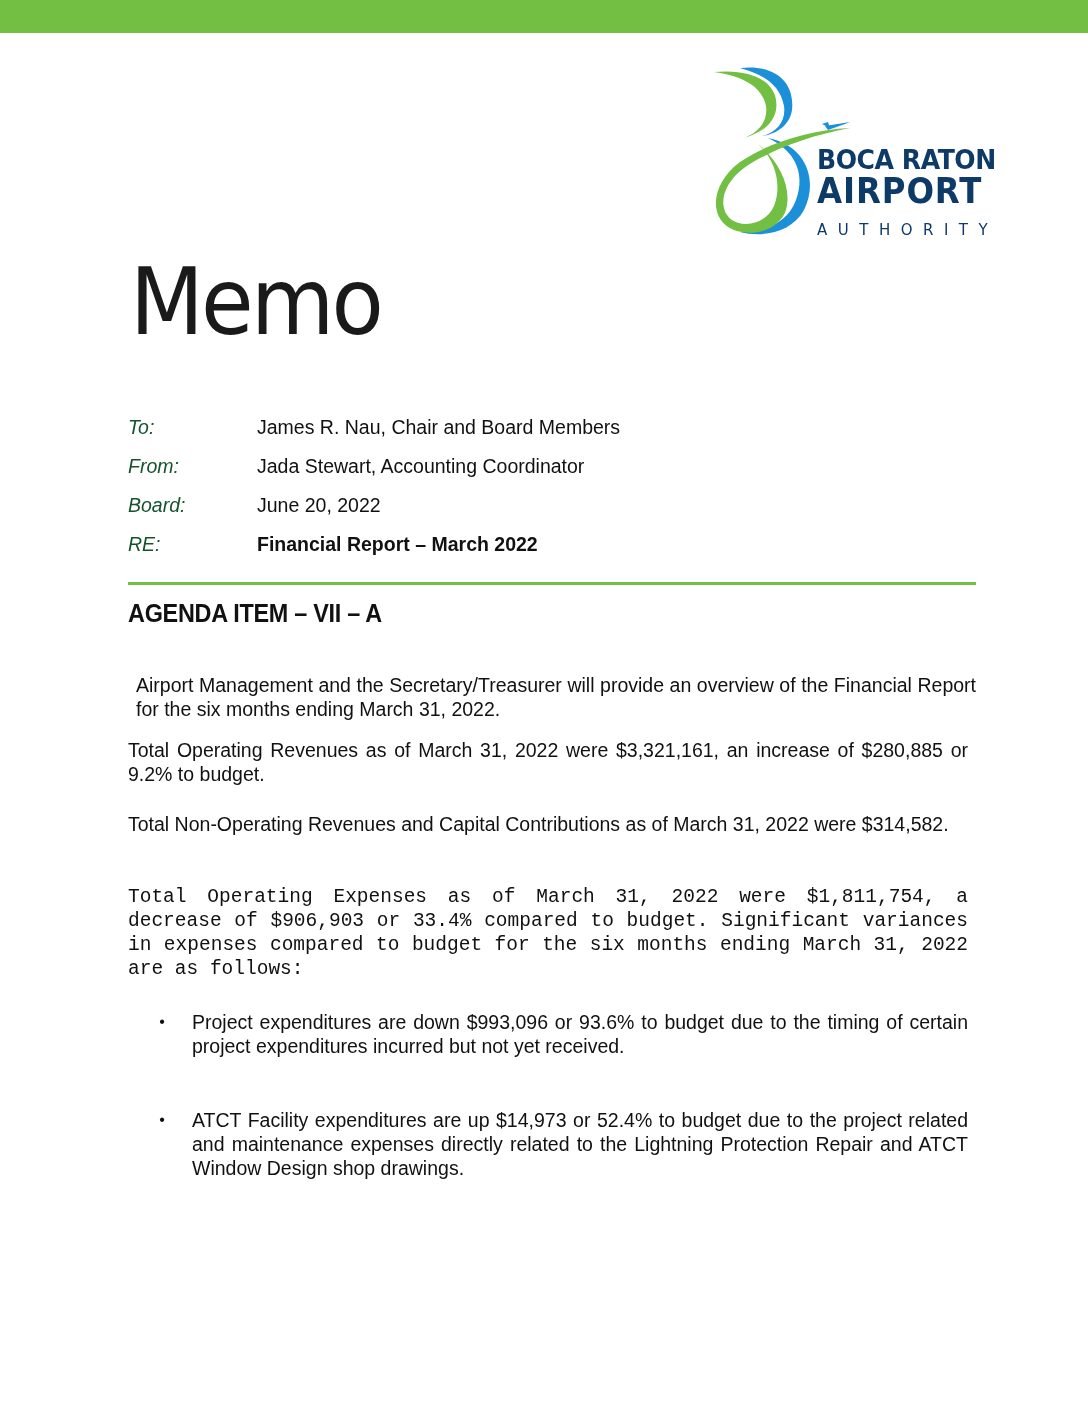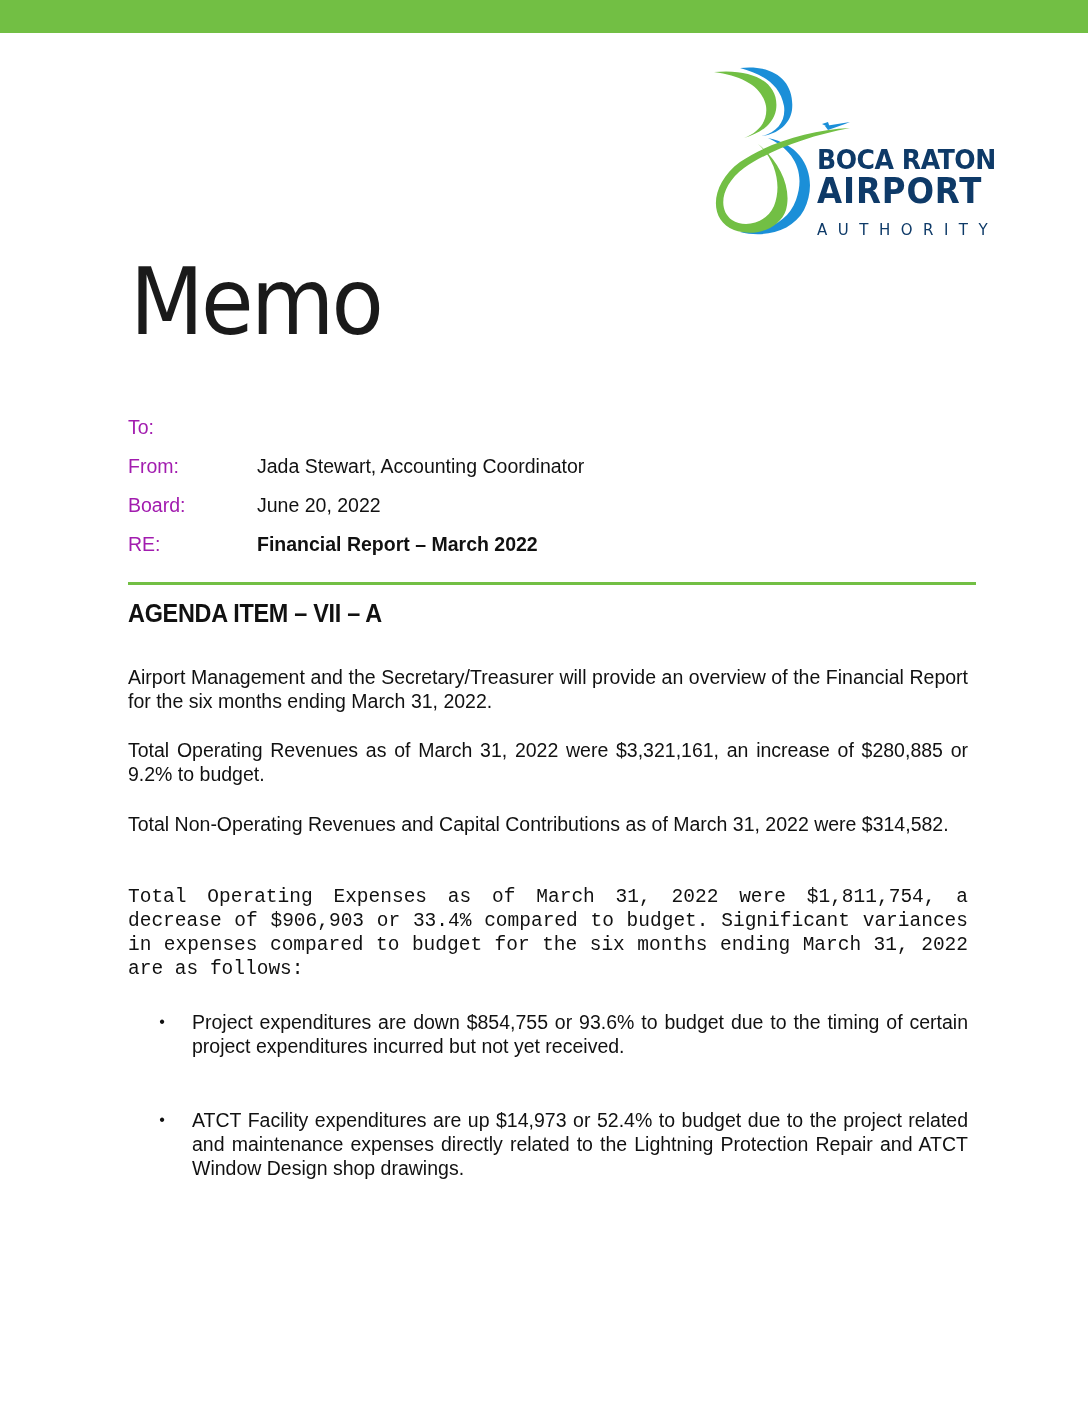--- a/index.html
+++ b/index.html
@@ -18,21 +18,21 @@
 
     .memo-title {
       position: absolute; left: 130px; top: 248px;
       font-family: "DejaVu Sans", sans-serif; font-size: 92px; font-weight: normal;
       letter-spacing: -3px; color: #1a1a1a; line-height: 110px;
       transform: scaleX(0.93); transform-origin: left;
     }
 
     .header-fields { position: absolute; left: 128px; top: 415px; font-size: 19.5px; }
     .field-row { display: flex; height: 39px; line-height: 24px; }
-    .field-label { width: 129px; color: #a21caf; }
+    .field-label { width: 129px; color: #14532d; font-style: italic; }
     .field-value { color: #111; }
     .field-value.bold { font-weight: bold; }
 
     .separator { position: absolute; left: 128px; top: 582px; width: 848px; height: 3px; background: #72BF44; }
 
     .agenda {
       position: absolute; left: 128px; top: 598px;
       font-size: 26px; font-weight: bold; letter-spacing: -0.3px; color: #111;
       transform: scaleX(0.9); transform-origin: left;
     }
@@ -77,46 +77,47 @@
     <div class="logo-line2">AIRPORT</div>
     <div class="logo-line3">AUTHORITY</div>
   </div>
 </div>
 
 <div class="memo-title">Memo</div>
 
 <div class="header-fields">
   <div class="field-row">
     <span class="field-label">To:</span>
+    <span class="field-value">James R. Nau, Chair and Board Members</span>
   </div>
   <div class="field-row">
     <span class="field-label">From:</span>
     <span class="field-value">Jada Stewart, Accounting Coordinator</span>
   </div>
   <div class="field-row">
     <span class="field-label">Board:</span>
     <span class="field-value">June 20, 2022</span>
   </div>
   <div class="field-row">
     <span class="field-label">RE:</span>
     <span class="field-value bold">Financial Report – March 2022</span>
   </div>
 </div>
 
 <div class="separator"></div>
 
 <div class="agenda">AGENDA ITEM – VII – A</div>
 
-<p class="body-text p1" style="margin:0">Airport Management and the Secretary/Treasurer will provide an overview of the Financial Report for the six months ending March 31, 2022.</p>
+<p class="body-text p1" style="margin:8px">Airport Management and the Secretary/Treasurer will provide an overview of the Financial Report for the six months ending March 31, 2022.</p>
 <p class="body-text p2" style="margin:0">Total Operating Revenues as of March 31, 2022 were $3,321,161, an increase of $280,885 or 9.2% to budget.</p>
 <p class="body-text p3" style="margin:0">Total Non-Operating Revenues and Capital Contributions as of March 31, 2022 were $314,582.</p>
 <p class="body-text p4" style="margin:0">Total Operating Expenses as of March 31, 2022 were $1,811,754, a decrease of $906,903 or 33.4% compared to budget. Significant variances in expenses compared to budget for the six months ending March 31, 2022 are as follows:</p>
 
 <div class="bullet-list" style="top:0">
   <div class="bullet b1">
     <span class="bullet-dot">•</span>
-    <span class="bullet-text">Project expenditures are down $854,755 or 93.6% to budget due to the timing of certain project expenditures incurred but not yet received.</span>
+    <span class="bullet-text">Project expenditures are down $993,096 or 93.6% to budget due to the timing of certain project expenditures incurred but not yet received.</span>
   </div>
   <div class="bullet b2">
     <span class="bullet-dot">•</span>
     <span class="bullet-text">ATCT Facility expenditures are up $14,973 or 52.4% to budget due to the project related and maintenance expenses directly related to the Lightning Protection Repair and ATCT Window Design shop drawings.</span>
   </div>
 </div>
 
 </body></html>

